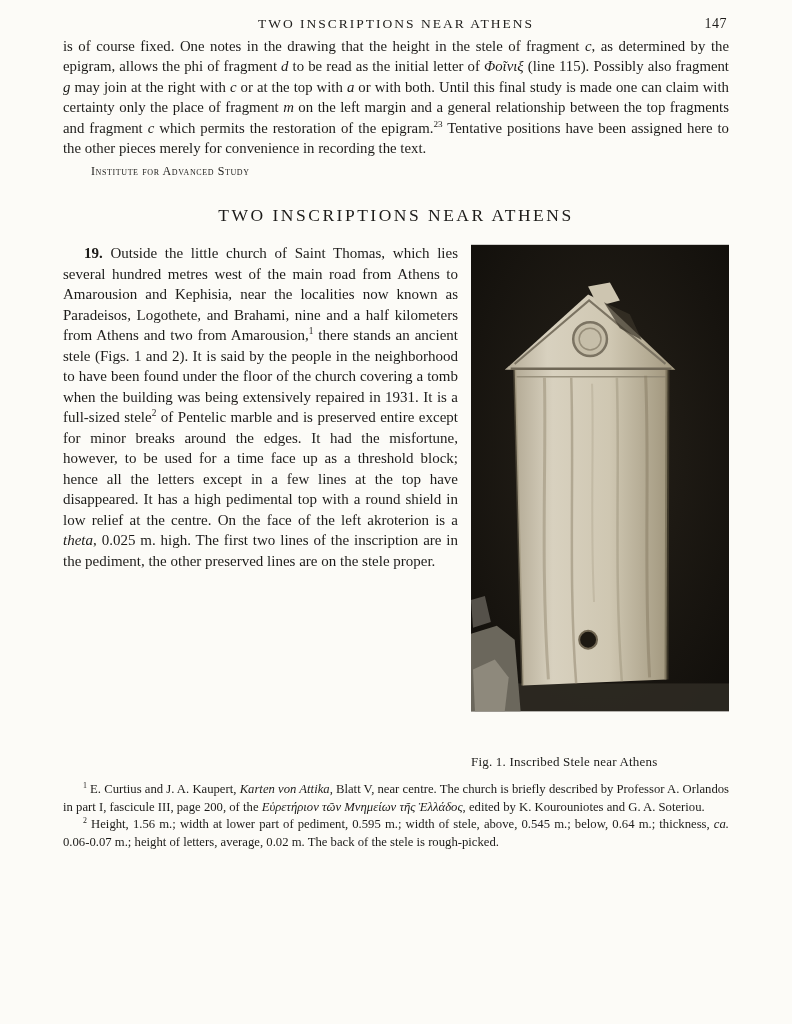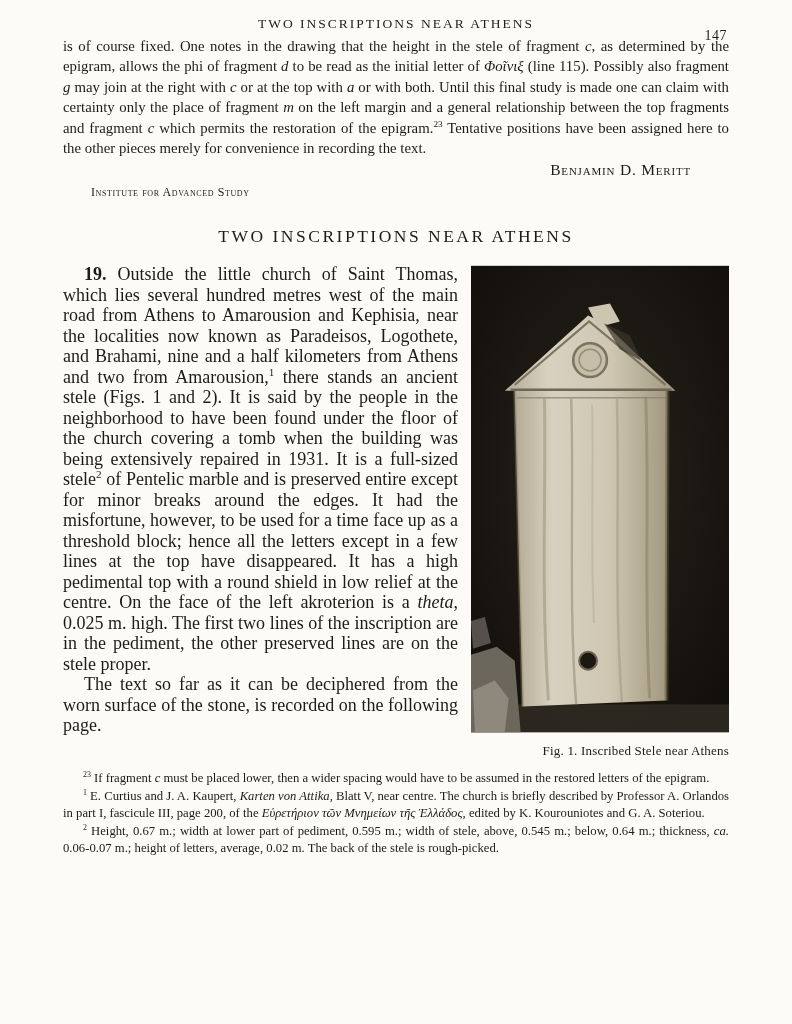--- a/index.html
+++ b/index.html
@@ -15,70 +15,68 @@
     position:relative;
     overflow:hidden;
     margin:0 auto;
   }
   .running-head-row { position:relative; height:20px; }
   .running-head {
     text-align:center; font-size:13.5px; letter-spacing:2px;
     color:#22211f;
   }
   .page-num {
-    position:absolute; right:2px; top:12px; font-size:14px; letter-spacing:0.5px;
+    position:absolute; right:2px; top:0; font-size:14px; letter-spacing:0.5px;
   }
   .body-text { font-size:14.8px; line-height:20.4px; text-align:justify; }
   .intro-para { }
   .signature {
     text-align:right; padding-right:38px; margin-top:3px;
     font-variant:small-caps; font-size:15.5px; letter-spacing:0.8px;
   }
   .affiliation {
     margin-top:6px; margin-left:28px;
     font-variant:small-caps; font-size:12px; letter-spacing:0.6px;
   }
   .article-title {
     text-align:center; font-size:17.5px; letter-spacing:2.5px;
     margin-top:26px; font-weight:normal;
   }
   .columns { display:flex; margin-top:17px; gap:13px; }
   .col-text { width:407px; }
-  .col-text p { font-size:18px; line-height:20.5px; text-align:justify; }
+  .col-text p { font-size:15px; line-height:20.5px; text-align:justify; }
   .col-text p.indent { text-indent:21px; }
-  .col-fig { flex:1; display:flex; flex-direction:column; align-items:flex-end; }
+  .col-fig { flex:1; display:flex; flex-direction:column; align-items:flex-start;gap:32px; }
   .photo { width:258px; height:470px; display:block; }
   .caption { font-size:13px; margin-top:9px; text-align:center; letter-spacing:0.2px; }
   .footnotes { margin-top:11px; font-size:12.7px; line-height:17.5px; text-align:justify; }
   .footnotes p { text-indent:20px; }
   sup { font-size:0.62em; vertical-align:super; line-height:0; }
   .seg-i { font-style:italic; }
   .seg-b { font-weight:bold; }
 </style>
 </head>
 <body>
 
 <div class="page">
 
   <div class="running-head-row">
     <div class="running-head">TWO INSCRIPTIONS NEAR ATHENS</div>
     <div class="page-num">147</div>
   </div>
 
   <p class="body-text intro-para"><span>is of course fixed.  One notes in the drawing that the height in the stele of fragment </span><span class="seg-i">c</span><span>, as determined by the epigram, allows the phi of fragment </span><span class="seg-i">d</span><span> to be read as the initial letter of </span><span class="seg-i">Φοῖνιξ</span><span> (line 115).  Possibly also fragment </span><span class="seg-i">g</span><span> may join at the right with </span><span class="seg-i">c</span><span> or at the top with </span><span class="seg-i">a</span><span> or with both.  Until this final study is made one can claim with certainty only the place of fragment </span><span class="seg-i">m</span><span> on the left margin and a general relationship between the top fragments and fragment </span><span class="seg-i">c</span><span> which permits the restoration of the epigram.</span><sup>23</sup><span>  Tentative positions have been assigned here to the other pieces merely for convenience in recording the text.</span></p>
 
-  <div class="signature">Benjamin D. Meritt</div>
   <div class="affiliation">Institute for Advanced Study</div>
 
   <h1 class="article-title">TWO INSCRIPTIONS NEAR ATHENS</h1>
 
   <div class="columns">
     <div class="col-text">
       <p class="indent"><span class="seg-b">19.</span><span>  Outside the little church of Saint Thomas, which lies several hundred metres west of the main road from Athens to Amarousion and Kephisia, near the localities now known as Paradeisos, Logothete, and Brahami, nine and a half kilometers from Athens and two from Amarousion,</span><sup>1</sup><span> there stands an ancient stele (Figs. 1 and 2).  It is said by the people in the neighborhood to have been found under the floor of the church covering a tomb when the building was being extensively repaired in 1931.  It is a full-sized stele</span><sup>2</sup><span> of Pentelic marble and is preserved entire except for minor breaks around the edges.  It had the misfortune, however, to be used for a time face up as a threshold block; hence all the letters except in a few lines at the top have disappeared.  It has a high pedimental top with a round shield in low relief at the centre.  On the face of the left akroterion is a </span><span class="seg-i">theta</span><span>, 0.025 m. high.  The first two lines of the inscription are in the pediment, the other preserved lines are on the stele proper.</span></p>
-      <p class="indent">The text so far as it can be deciphered from the worn surface of the stone, is recorded on the following page.</p>
     </div>
 
     <figure class="col-fig">
       <svg class="photo" viewBox="0 0 260 470" role="img">
         <defs>
           <linearGradient id="stoneGrad" x1="0" y1="0" x2="1" y2="0">
             <stop offset="0" stop-color="#b4ab96"></stop>
             <stop offset="0.25" stop-color="#d8d1bf"></stop>
             <stop offset="0.62" stop-color="#cfc7b2"></stop>
             <stop offset="1" stop-color="#a2987f"></stop>
@@ -122,18 +120,17 @@
         <circle cx="118" cy="398" r="9" fill="none" stroke="#6f6551" stroke-width="2"></circle>
 
         <path d="M198,126 L197,438" stroke="#5d553f" stroke-width="4" opacity="0.5"></path>
         <path d="M44,126 L52,444" stroke="#8b8166" stroke-width="3" opacity="0.4"></path>
       </svg>
       <figcaption class="caption">Fig. 1.  Inscribed Stele near Athens</figcaption>
     </figure>
   </div>
 
   <div class="footnotes">
-    <p><sup>23</sup><span> If fragment </span><span class="seg-i">c</span><span> must be placed lower, then a wider spacing would have to be assumed in the restored letters of the epigram.</span></p>
     <p><sup>1</sup><span> E. Curtius and J. A. Kaupert, </span><span class="seg-i">Karten von Attika</span><span>, Blatt V, near centre.  The church is briefly described by Professor A. Orlandos in part I, fascicule III, page 200, of the </span><span class="seg-i">Εὑρετήριον τῶν Μνημείων</span><span> </span><span class="seg-i">τῆς Ἑλλάδος</span><span>, edited by K. Kourouniotes and G. A. Soteriou.</span></p>
-    <p><sup>2</sup><span> Height, 0.67 m.; width at lower part of pediment, 0.595 m.; width of stele, above, 0.545 m.; below, 0.64 m.; thickness, </span><span class="seg-i">ca.</span><span> 0.06-0.07 m.; height of letters, average, 0.02 m.  The back of the stele is rough-picked.</span></p>
+    <p><sup>2</sup><span> Height, 1.56 m.; width at lower part of pediment, 0.595 m.; width of stele, above, 0.545 m.; below, 0.64 m.; thickness, </span><span class="seg-i">ca.</span><span> 0.06-0.07 m.; height of letters, average, 0.02 m.  The back of the stele is rough-picked.</span></p>
   </div>
 
 </div>
 
 </body></html>

